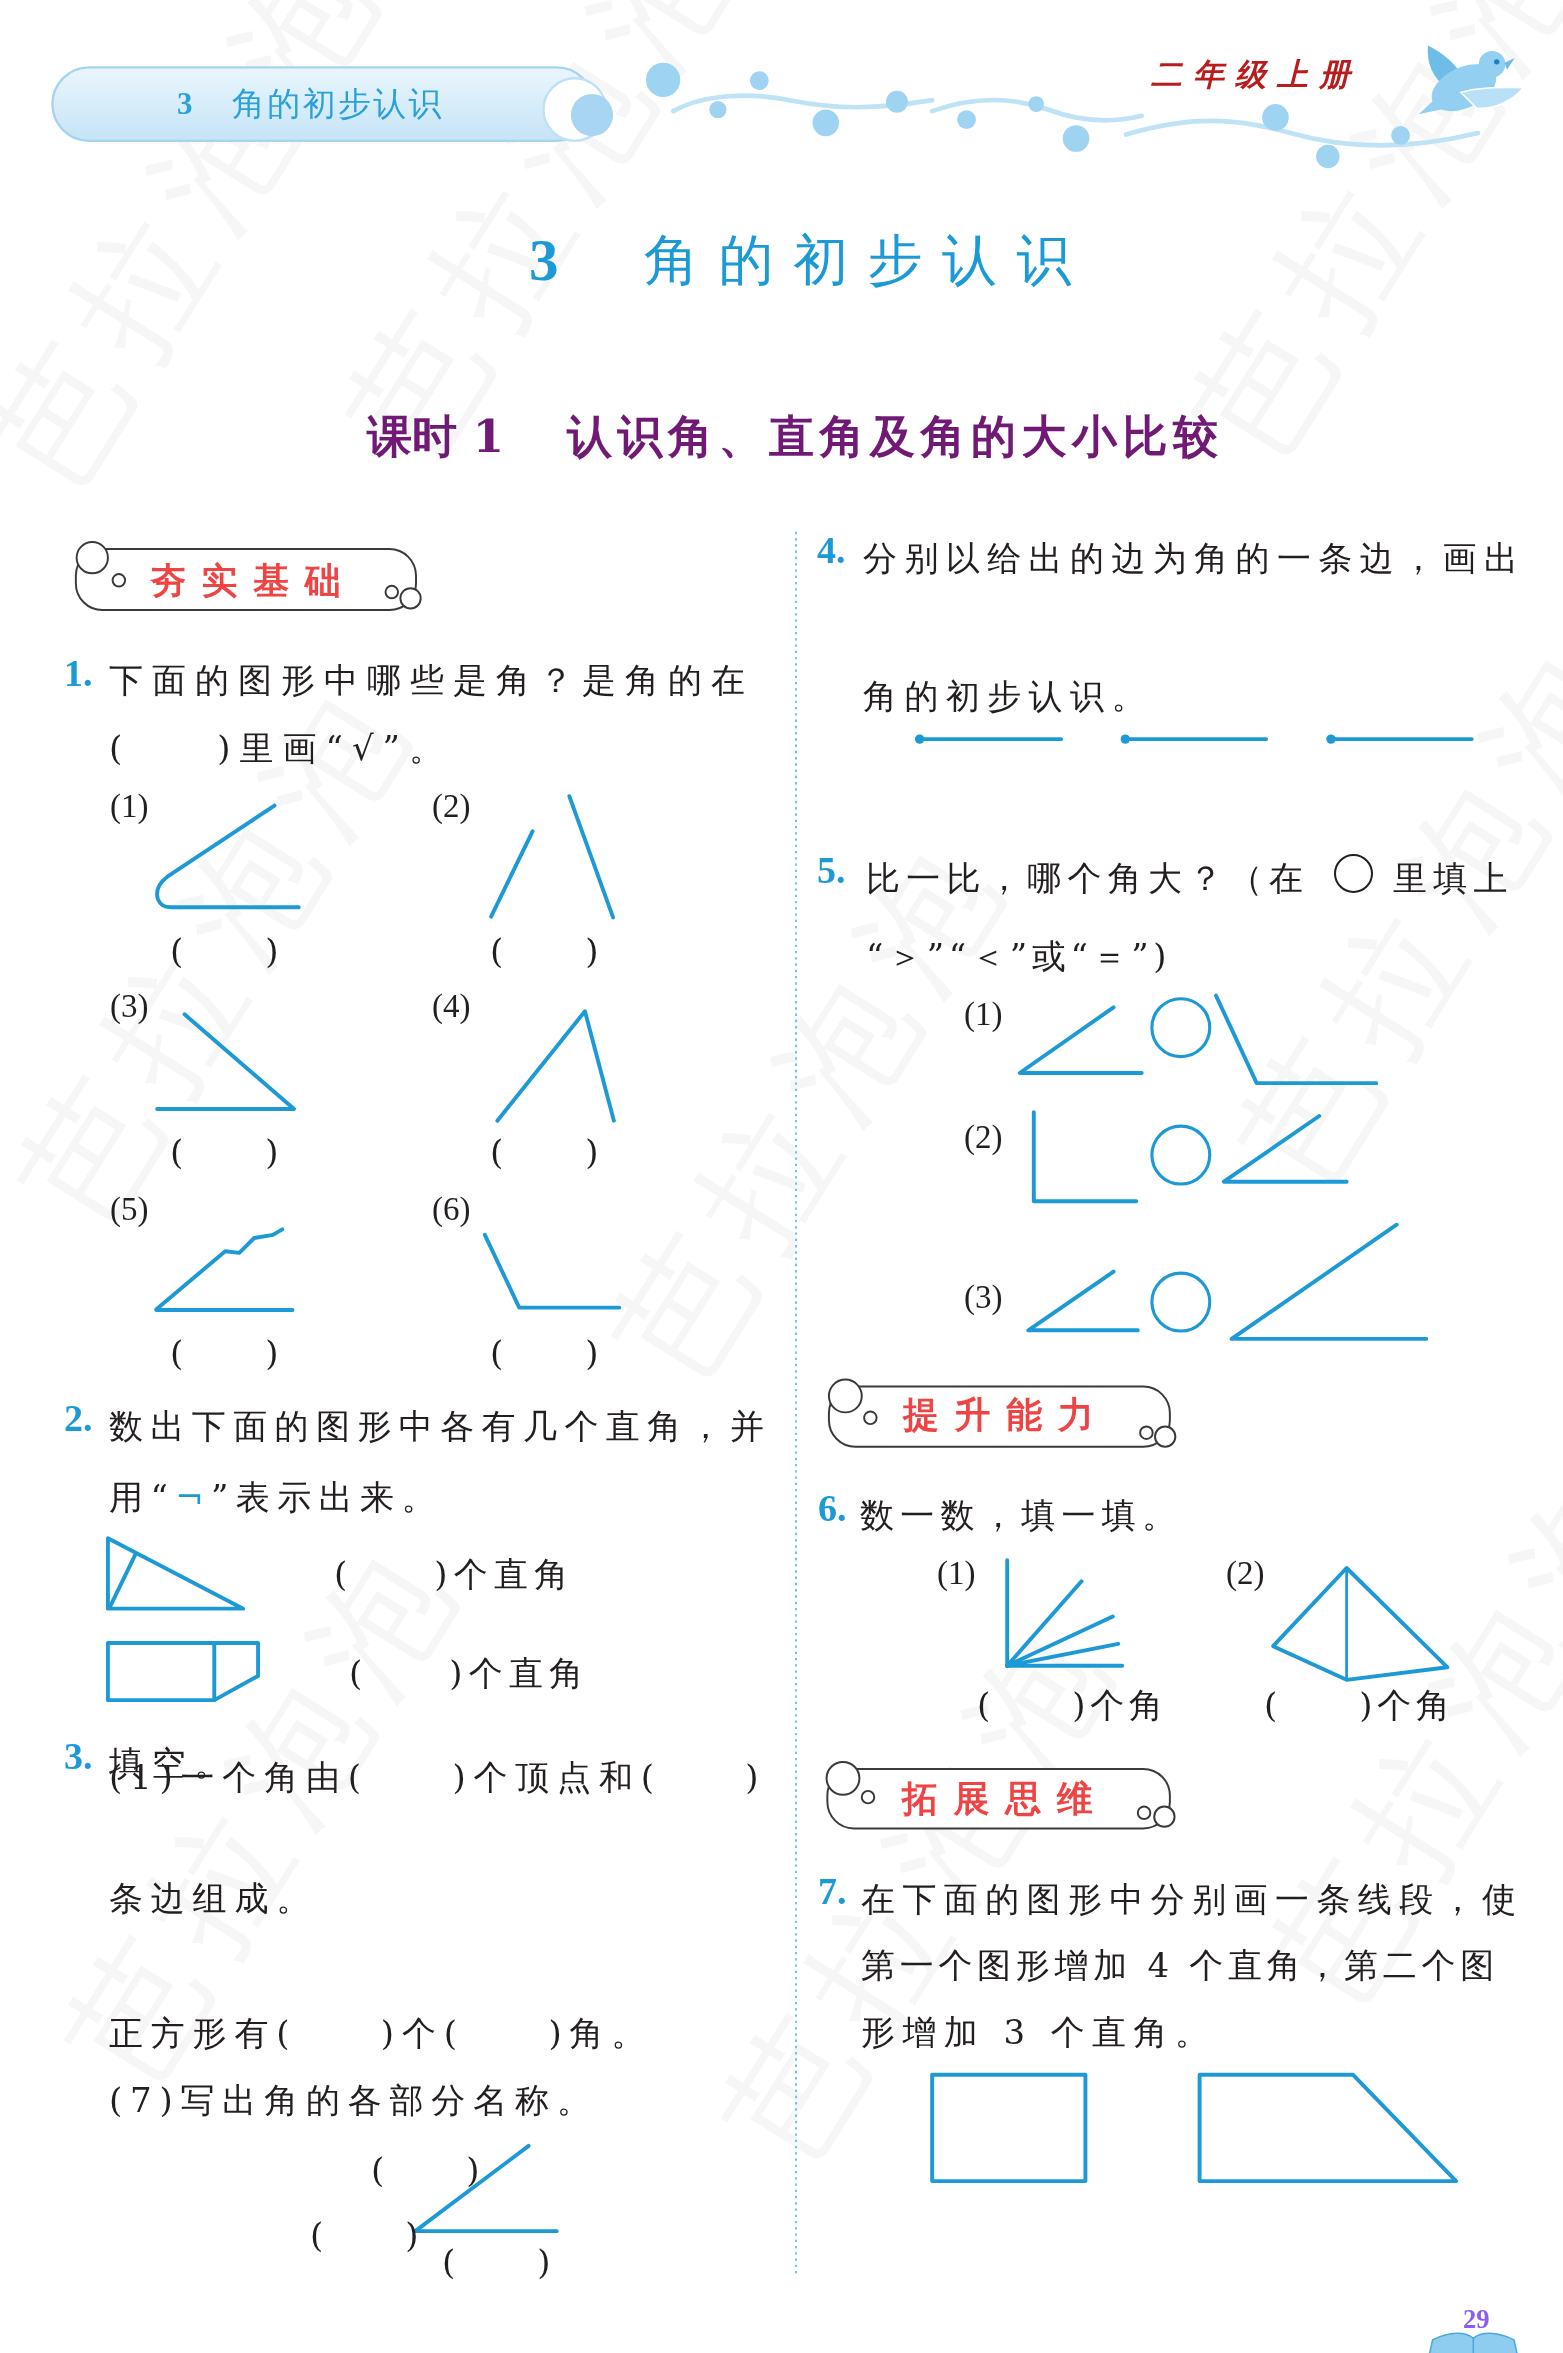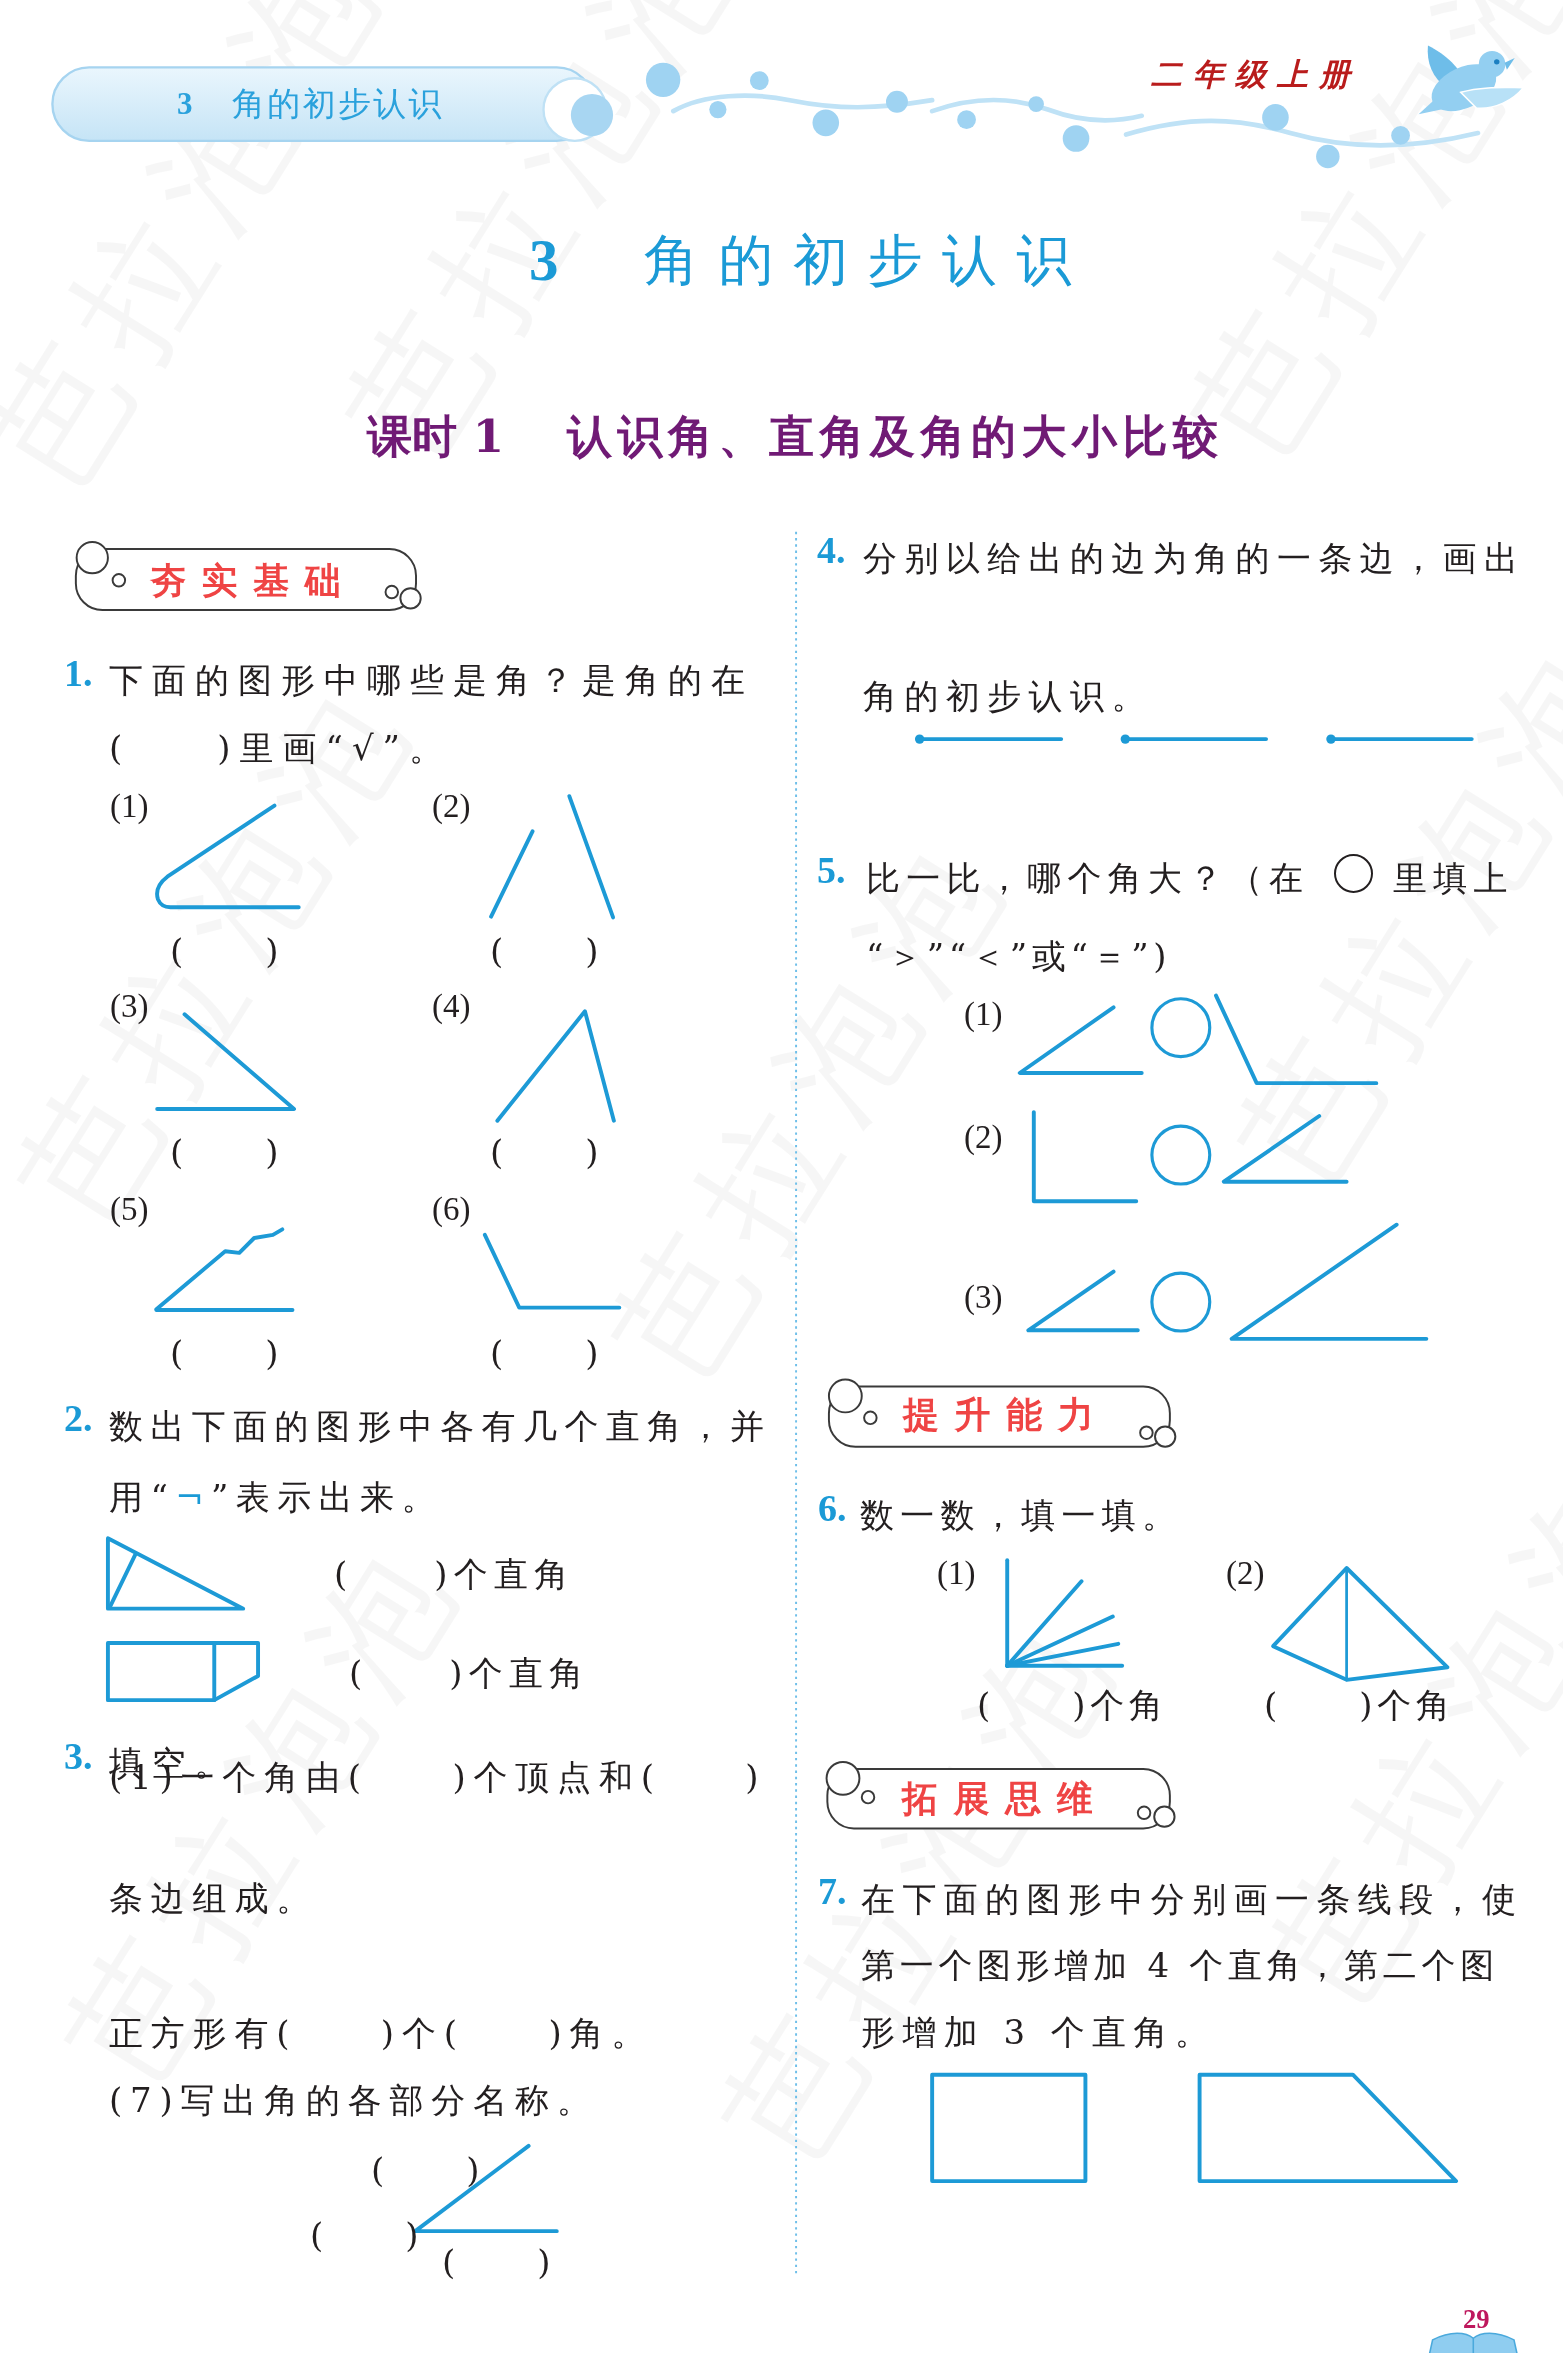--- a/index.html
+++ b/index.html
@@ -62,21 +62,21 @@
     position: absolute; top: 414px; font-family: "DejaVu Serif", serif; font-weight: bold;
     font-size: 45px; line-height: 45px; color: #701a75; white-space: pre;
   }
   .inline-circle {
     position: absolute; box-sizing: border-box; width: 39px; height: 39px;
     border: 2.3px solid #231f20; border-radius: 50%;
   }
   .sym { color: #1b9ad6; }
   .page-num {
     position: absolute; left: 1463px; top: 2306px; font-family: "Liberation Serif", serif;
-    font-weight: bold; font-size: 26.6px; line-height: 26.6px; color: #be185d;
+    font-weight: bold; font-size: 26.6px; line-height: 26.6px; color: #8b5cf6;
   }
 </style>
 </head>
 <body>
 
 <div id="page">
 
   <div>
     <span class="wm" style="left:-31px;top:438px">芭拉泡泡</span>
     <span class="wm" style="left:328px;top:407px">芭拉泡泡</span>

